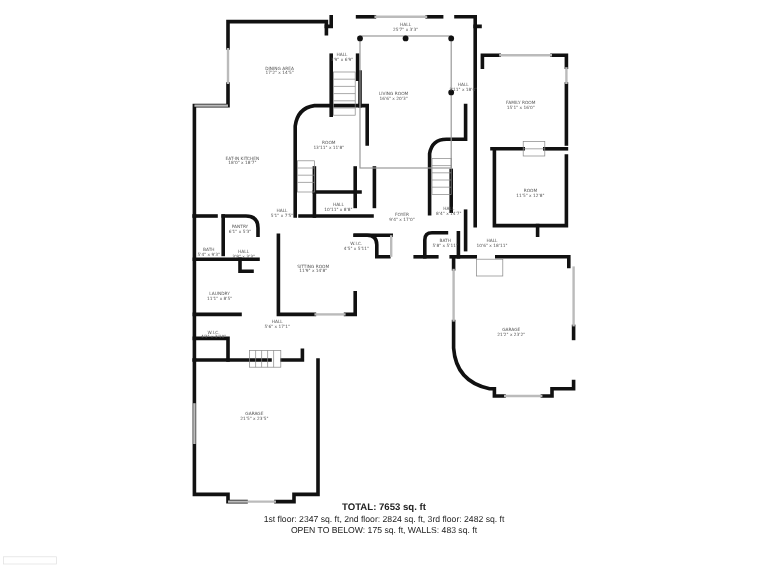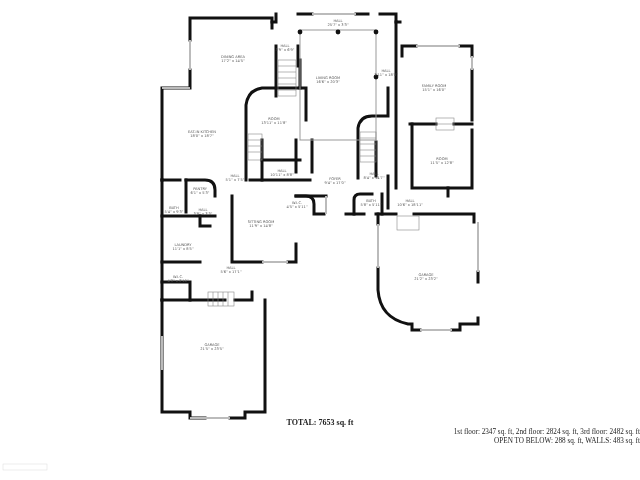--- a/index.html
+++ b/index.html
@@ -1,23 +1,23 @@
 <!DOCTYPE html>
 <html><head>
 <meta charset="utf-8">
 <style>
   html,body{margin:0;padding:0;background:#ffffff;}
   body{width:640px;height:480px;position:relative;overflow:hidden;font-family:"Liberation Sans",sans-serif;}
   #plan{position:absolute;left:0;top:0;width:640px;height:480px;}
   .room-label{position:absolute;text-align:center;color:#555;font-size:3.6px;line-height:4.4px;white-space:nowrap;transform:translateX(-50%);font-family:"DejaVu Sans",sans-serif;}
   .room-label .nm{display:block;text-transform:uppercase;}
   .room-label .dm{display:block;}
-  #summary{position:absolute;left:0;top:418px;width:640px;text-align:center;color:#222;font-family:Liberation Serif, serif;}
+  #summary{position:absolute;left:0;top:418px;width:640px;text-align:center;color:#222;font-family:Liberation Sans, sans-serif;}
   #summary .total{font-weight:bold;font-size:8px;line-height:10px;}
-  #summary .line{font-size:7.2px;line-height:9px;text-align:right;}
+  #summary .line{font-size:7.2px;line-height:9px;}
   #watermark{position:absolute;left:2px;top:462px;width:46px;height:10px;opacity:.12;}
 </style>
 </head>
 <body>
 
 <svg id="plan" viewBox="0 0 640 480" xmlns="http://www.w3.org/2000/svg">
   <g stroke="#111" stroke-width="3" fill="none" stroke-linecap="square">
 
     <polyline points="276,14 276,22 272,22"></polyline>
     <polyline points="298,14 312,14"></polyline>
@@ -231,18 +231,18 @@
     </div>
   <div class="room-label" style="left:212px;top:343px">
       <span class="nm">GARAGE</span>
       <span class="dm">21'5" x 23'5"</span>
     </div>
 </div>
 
 <div id="summary">
   <div class="total">TOTAL: 7653 sq. ft</div>
   <div class="line">1st floor: 2347 sq. ft, 2nd floor: 2824 sq. ft, 3rd floor: 2482 sq. ft</div>
-  <div class="line">OPEN TO BELOW: 288 sq. ft, WALLS: 483 sq. ft</div>
+  <div class="line">OPEN TO BELOW: 175 sq. ft, WALLS: 483 sq. ft</div>
 </div>
 
 <svg id="watermark" viewBox="0 0 46 10">
   <rect x="1" y="2" width="44" height="6" fill="none" stroke="#000" stroke-width="0.6"></rect>
 </svg>
 
 </body></html>

